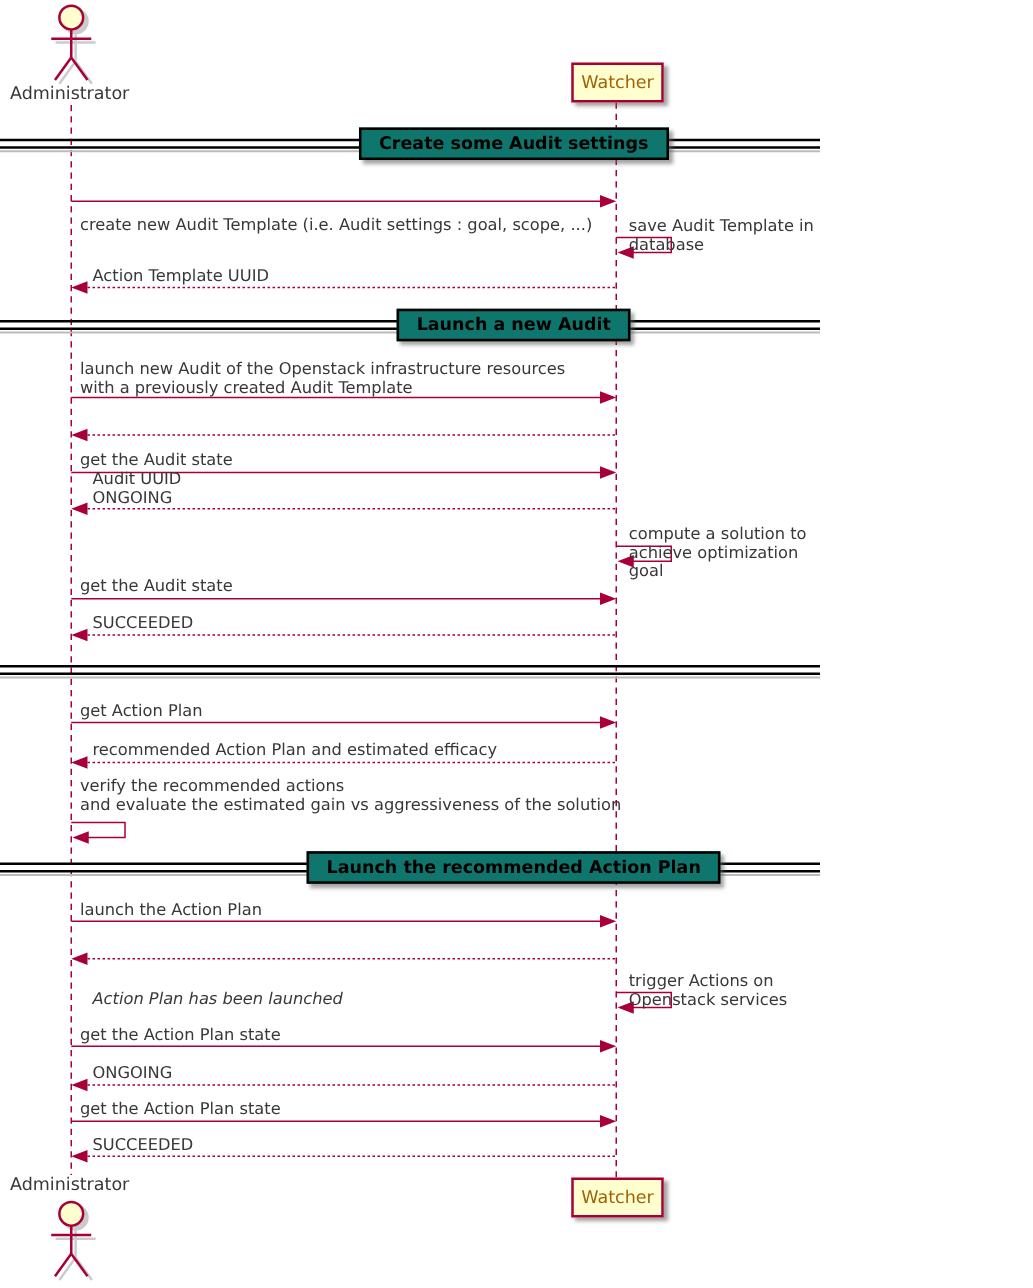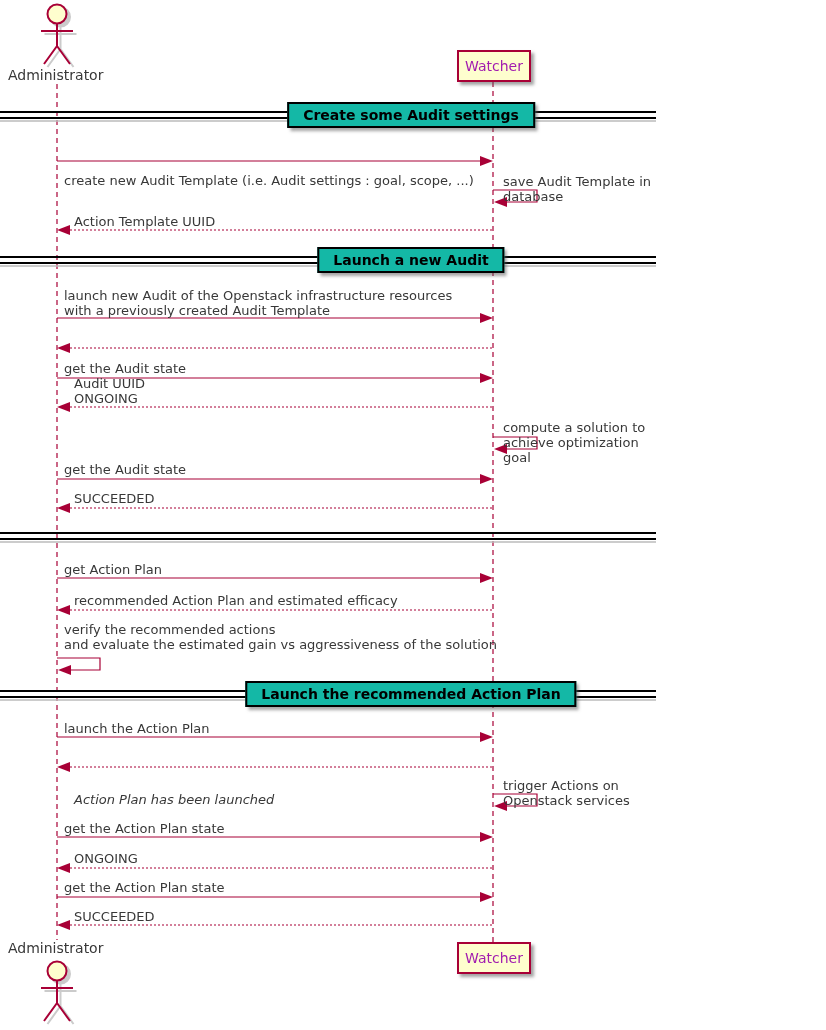--- a/index.html
+++ b/index.html
@@ -10,27 +10,27 @@
   #layer-svg{position:absolute;left:0;top:0;z-index:1;}
   .msg{
     position:absolute;z-index:3;font-size:13px;line-height:15px;
     color:#383838;white-space:pre-line;
   }
   .participant-box{
     position:absolute;z-index:4;box-sizing:border-box;
     background:#fefece;border:2px solid #a80036;
     box-shadow:3px 3px 3px rgba(90,90,90,.55);
     display:flex;align-items:center;justify-content:center;
-    font-size:14px;color:#a21caf;
+    font-size:14px;color:#a16207;
   }
   .plabel{position:absolute;z-index:4;font-size:14px;color:#383838;}
   .divider-box{
     position:absolute;z-index:4;box-sizing:border-box;left:411px;
     transform:translateX(-50%);height:26px;padding:0 14px;
-    background:#14b8a6;border:2px solid #000000;
+    background:#0f766e;border:2px solid #000000;
     box-shadow:3px 3px 3px rgba(90,90,90,.55);
     display:flex;align-items:center;justify-content:center;
     font-size:14px;font-weight:bold;color:#000000;white-space:nowrap;
   }
 </style>
 </head>
 <body>
 
 <div id="stage">
 

